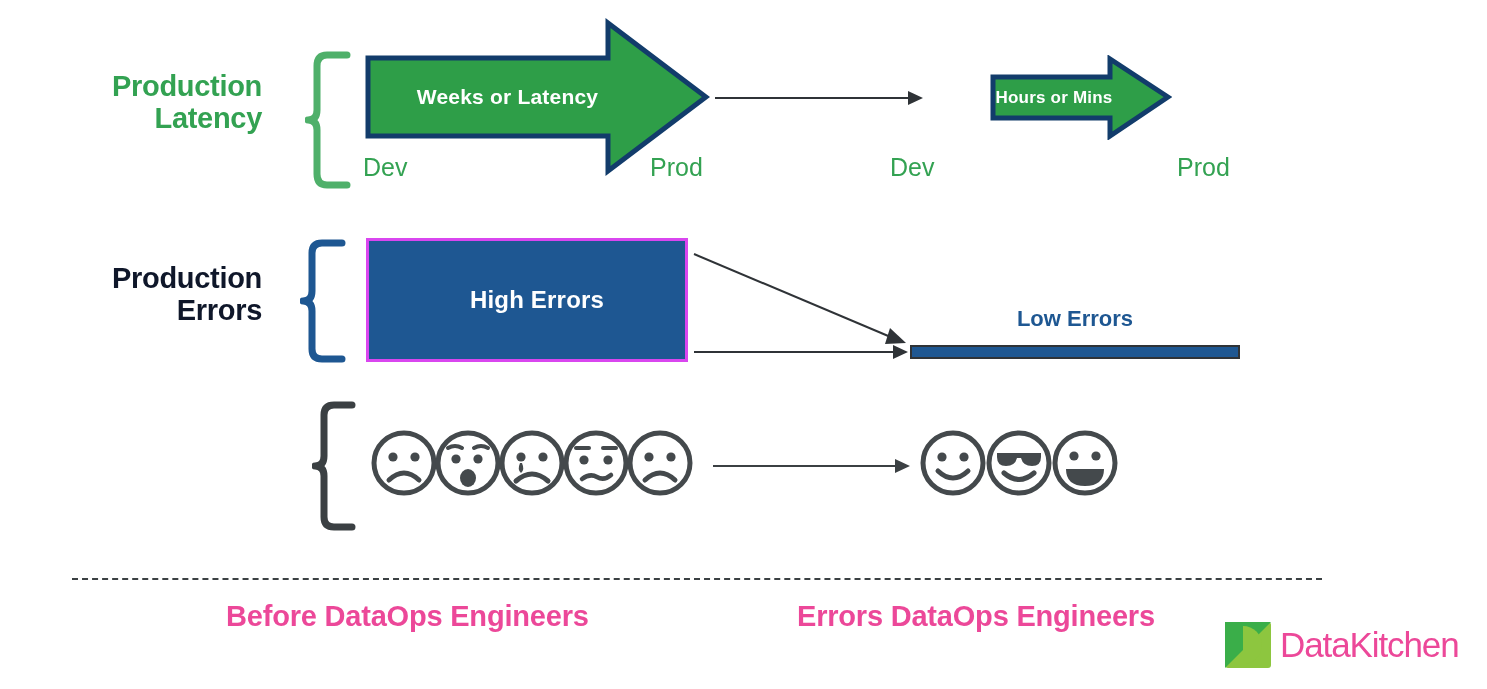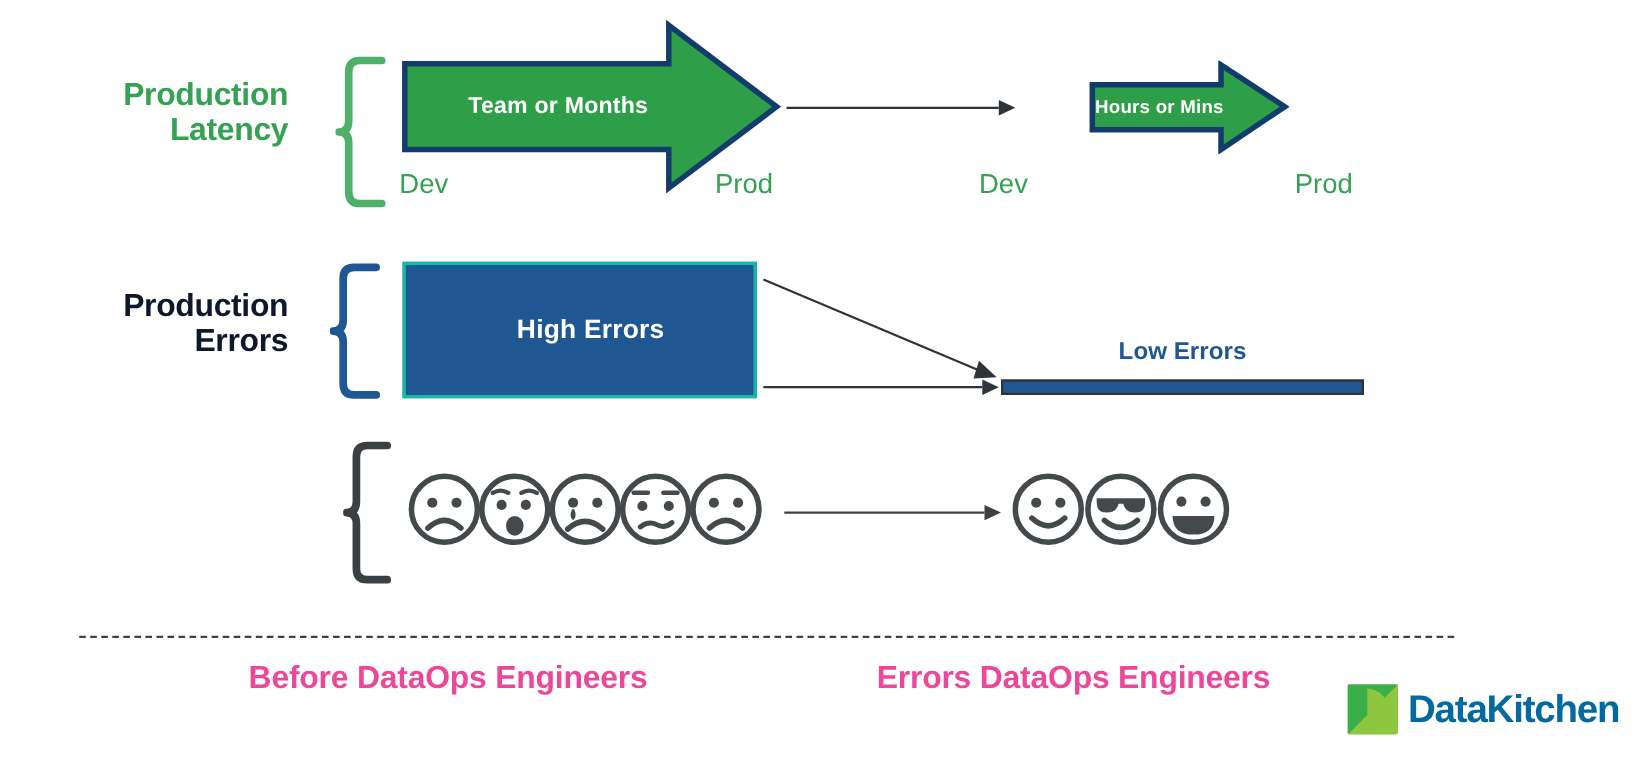--- a/index.html
+++ b/index.html
@@ -29,21 +29,21 @@
   }
   #arrow-big .arrow-text{font-size:21px;letter-spacing:0.2px;padding-right:60px;box-sizing:border-box;}
   #arrow-small .arrow-text{font-size:17px;letter-spacing:0.2px;padding-right:26px;box-sizing:border-box;}
 
   
   .devprod{position:absolute;color:#33A252;font-weight:normal;font-size:25px;}
 
   
   #box-high{
     position:absolute;left:366px;top:238px;width:322px;height:124px;
-    background:#1E5792;border:3px solid #14b8a6;box-sizing:border-box;
+    background:#1E5792;border:3px solid #d946ef;box-sizing:border-box;
     display:flex;align-items:center;justify-content:center;padding-left:20px;
   }
   #box-high .boxtext{color:#ffffff;font-weight:bold;font-size:24px;letter-spacing:0.2px;}
   #bar-low{
     position:absolute;left:910px;top:345px;width:330px;height:14px;
     background:#1E5792;border:2px solid #2F3337;box-sizing:border-box;
   }
   #label-low-errors{
     position:absolute;left:910px;top:306px;width:330px;text-align:center;
     color:#1E5792;font-weight:bold;font-size:22px;
@@ -55,39 +55,39 @@
   
   #divider{position:absolute;left:72px;top:578px;width:1250px;height:0;
            border-top:2px dashed #3B4043;}
   .bottomlabel{position:absolute;font-weight:bold;font-size:29px;color:#ec4899;
                letter-spacing:-0.2px;white-space:nowrap;}
   #label-before{left:226px;top:600px;}
   #label-after{left:797px;top:600px;}
 
   
   #logo{position:absolute;left:1225px;top:622px;display:flex;align-items:center;gap:9px;}
-  #logo-wordmark{font-size:35px;font-weight:bold;color:#0369a1;letter-spacing:-1.1px;}
+  #logo-wordmark{font-size:35px;font-weight:normal;color:#ec4899;letter-spacing:-1.1px;}
 </style>
 </head>
 <body>
 
 <div class="stage">
 
   <div class="rowlabel" id="label-deployment">Production
 Latency</div>
 
   <svg class="brace" style="left:305px;top:50px;" width="48" height="140" viewBox="0 0 48 140">
     <path d="M42 5 H22 Q12 5 12 16 V60 Q12 70 3 70 Q12 70 12 80 V124 Q12 135 22 135 H42" fill="none" stroke="#4FB06A" stroke-width="7" stroke-linecap="round" stroke-linejoin="round"></path>
   </svg>
 
   <div class="arrow-wrap" id="arrow-big" style="left:365px;top:18px;width:345px;height:158px;">
     <svg width="345" height="158" viewBox="0 0 345 158">
       <path d="M3 40 H243 V5 L341 79 L243 153 V118 H3 Z" fill="#2E9E48" stroke="#123C6B" stroke-width="5" stroke-linejoin="miter"></path>
     </svg>
-    <div class="arrow-text">Team or Months</div>
+    <div class="arrow-text">Weeks or Latency</div>
   </div>
 
   <div class="devprod" style="left:363px;top:153px;">Dev</div>
   <div class="devprod" style="left:650px;top:153px;">Prod</div>
 
   <svg class="abs" style="left:712px;top:83px;" width="215" height="30" viewBox="0 0 215 30">
     <line x1="3" y1="15" x2="196" y2="15" stroke="#2F3337" stroke-width="2"></line>
     <path d="M196 8 L211 15 L196 22 Z" fill="#2F3337"></path>
   </svg>
 

